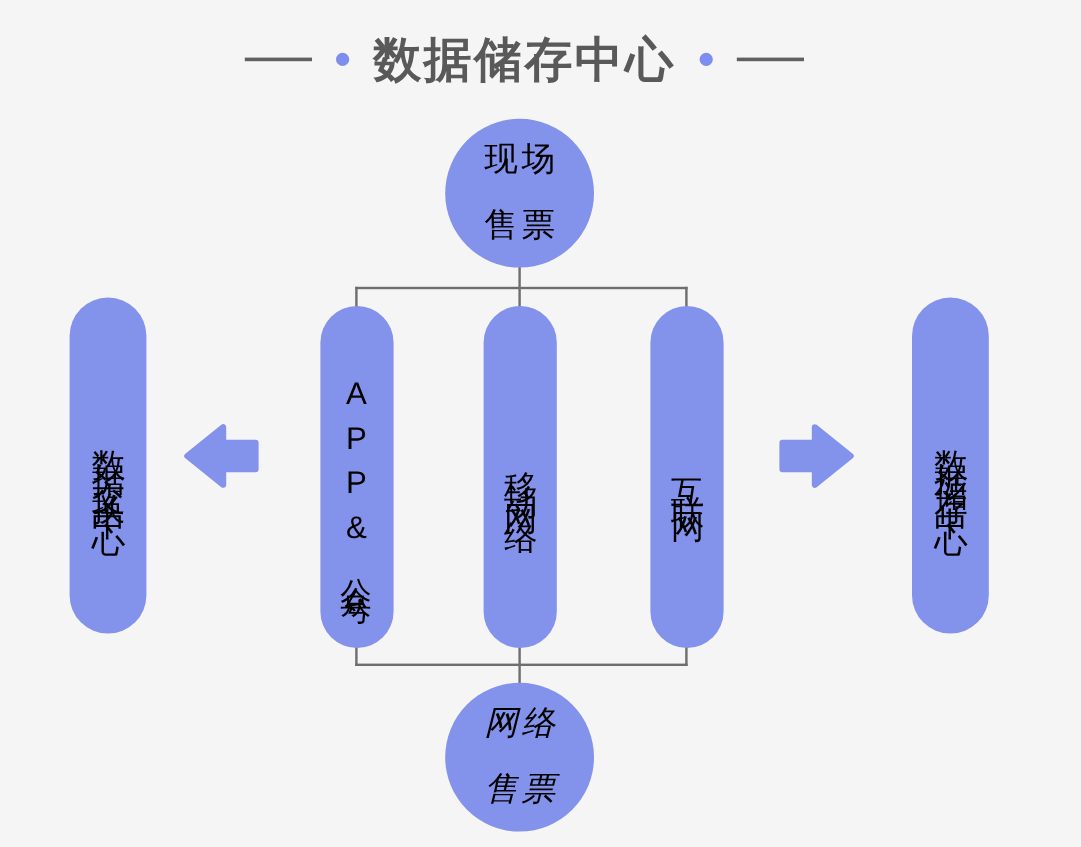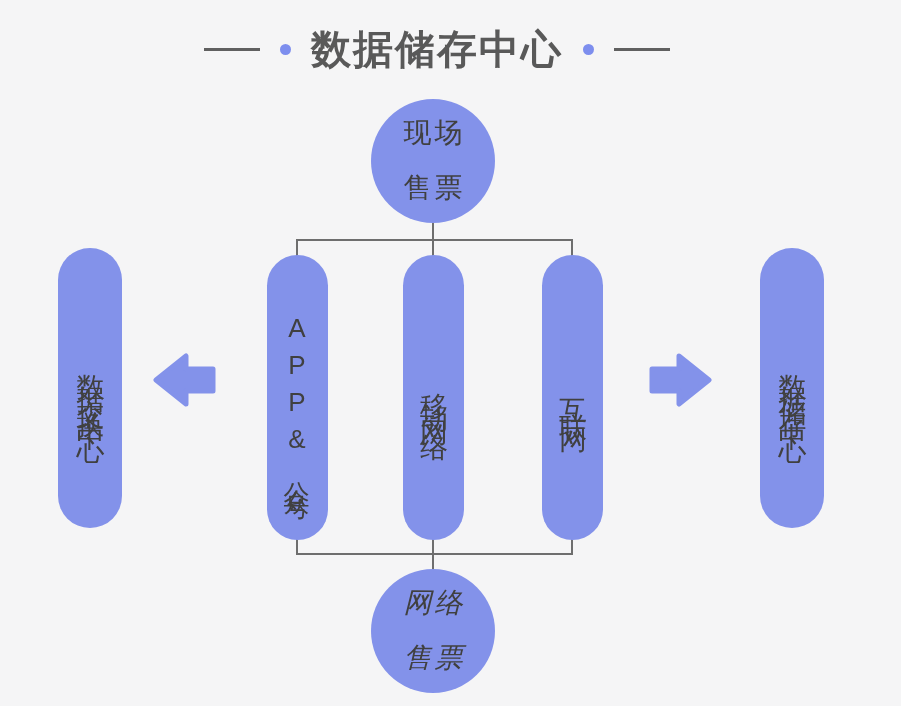--- a/index.html
+++ b/index.html
@@ -26,21 +26,21 @@
   
   .vline{position:absolute;width:2px;background:#6e6e6e;z-index:1;}
   .hline{position:absolute;height:2px;background:#6e6e6e;z-index:1;}
   .v-center{left:432px;top:222px;height:351px;}
   .v-left{left:296px;top:239px;height:316px;}
   .v-right{left:571px;top:239px;height:316px;}
   .h-top{left:296px;top:239px;width:277px;}
   .h-bottom{left:296px;top:553px;width:277px;}
 
   
-  .node{background:#8392ea;color:#404040;position:absolute;z-index:2;}
+  .node{background:#8392ea;color:#000000;position:absolute;z-index:2;}
   .circle{
     width:124px;height:124px;border-radius:50%;
     display:flex;flex-direction:column;align-items:center;justify-content:center;
     font-size:28px;line-height:1.95;letter-spacing:3px;text-indent:3px;
     text-align:center;
   }
   .circle-top{left:371px;top:99px;}
   .circle-bottom{left:371px;top:569px;font-style:italic;}
 
   .vpill{

